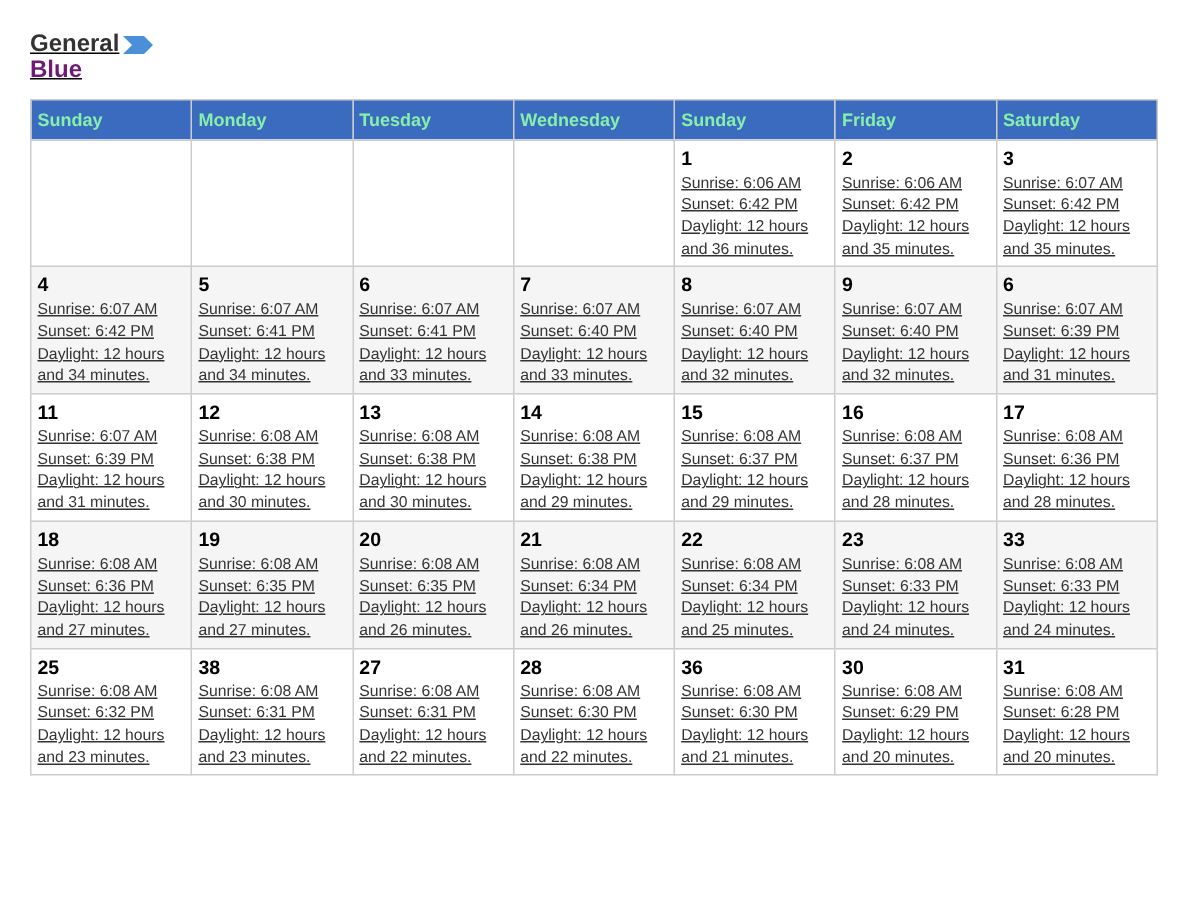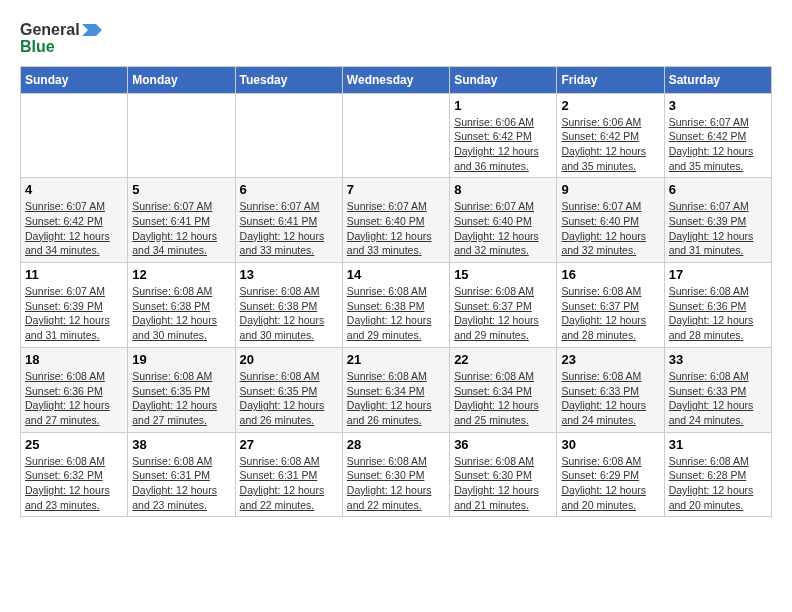--- a/index.html
+++ b/index.html
@@ -13,41 +13,42 @@
     .header {
       display: flex;
       justify-content: space-between;
       align-items: flex-start;
       margin-bottom: 10px;
     }
     .logo {
       display: flex;
       align-items: center;
       gap: 4px;
+      text-decoration: underline;
     }
     .title-block {
       text-align: right;
     }
     .main-title {
       font-size: 38px;
       font-weight: bold;
       color: #333;
     }
     .subtitle {
       font-size: 16px;
       color: #555;
     }
     table {
       width: 100%;
       border-collapse: collapse;
       font-size: 11px;
     }
     thead tr th {
       background-color: #3a6bbf;
-      color: #ffffff;
+      color: #86efac;
       padding: 6px 4px;
       text-align: left;
       font-size: 12px;
       border: 1px solid #ccc;
     }
     tbody tr td {
       border: 1px solid #ccc;
       vertical-align: top;
       padding: 4px;
       height: 80px;
@@ -77,21 +78,21 @@
 
 <div class="header">
   <div class="logo">
   <div style="display:flex;flex-direction:column;line-height:1.1">
     <div style="display:flex;align-items:center;gap:2px">
       <span style="font-size:16px;font-weight:bold;color:#333">General</span>
       <svg width="20" height="20" viewBox="0 0 20 20">
         <polygon points="0,4 14,4 20,10 14,16 0,16 6,10" fill="#4a90d9"></polygon>
       </svg>
     </div>
-    <span style="font-size:16px;font-weight:bold;color:#15803d;margin-top:-2px">Blue</span>
+    <span style="font-size:16px;font-weight:bold;color:#701a75;margin-top:-2px">Blue</span>
   </div>
 </div>
   <div class="title-block">
     <div class="main-title"></div>
     <div class="subtitle"></div>
   </div>
 </div>
 
 <table>
   <thead>

